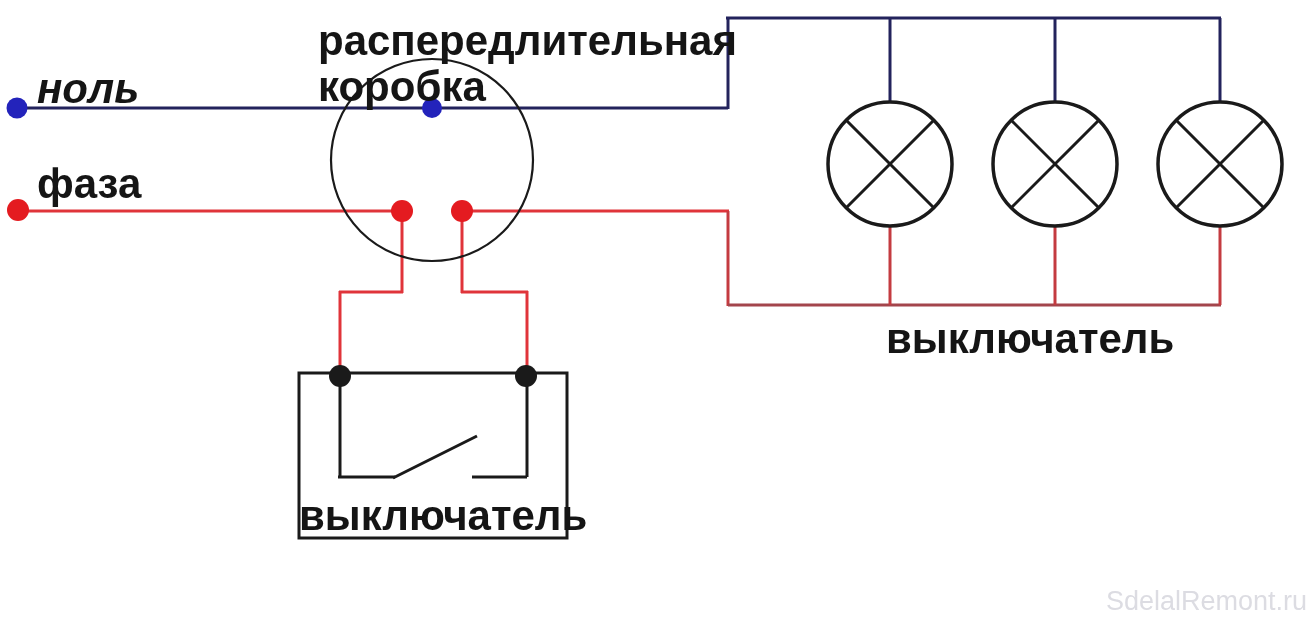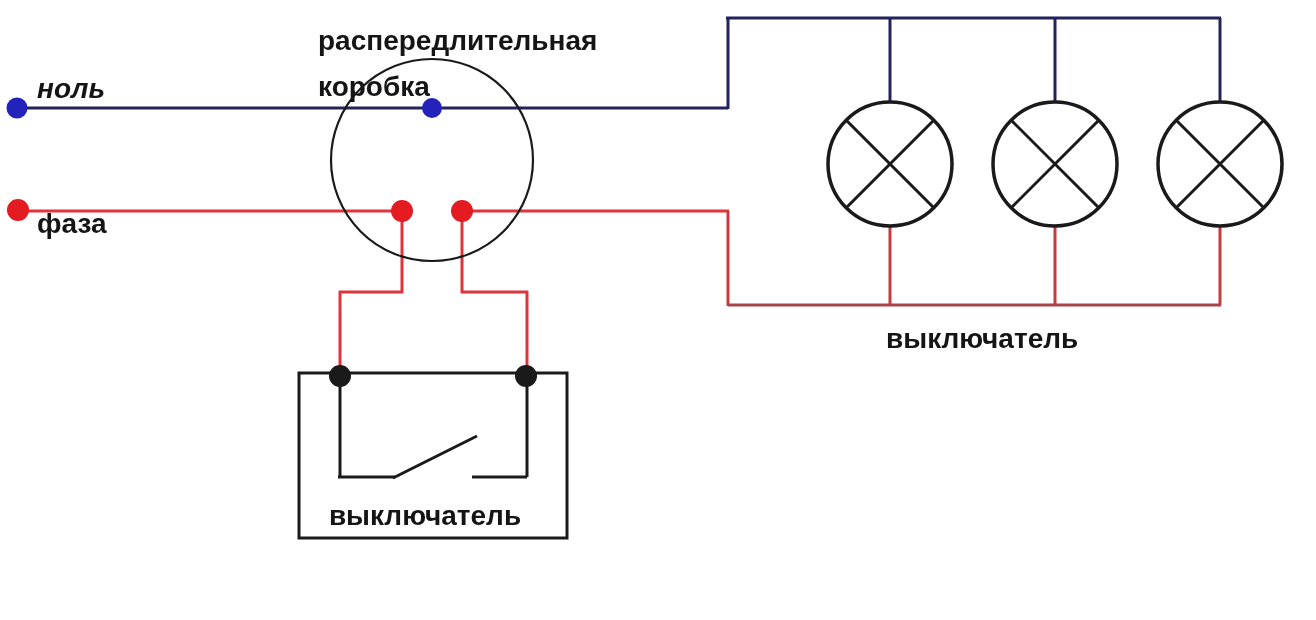--- a/index.html
+++ b/index.html
@@ -17,27 +17,27 @@
   }
   .stage svg {
     position: absolute;
     left: 0;
     top: 0;
   }
   .lbl {
     position: absolute;
     color: var(--text, #151515);
     font-weight: bold;
-    font-size: 28px;
+    font-size: 42px;
     line-height: 46px;
     white-space: pre-line;
     letter-spacing: 0px;
   }
   .lbl-neutral   { left: 37px;  top: 72px;  line-height: 33px; font-style: italic; }
-  .lbl-phase     { left: 37px;  top: 167px; line-height: 33px; margin-top: 40px; }
+  .lbl-phase     { left: 37px;  top: 167px; line-height: 33px; }
   .lbl-box       { left: 318px; top: 18px; }
   .lbl-switch    { left: 299px; top: 499px; width: 252px; text-align: center; line-height: 33px; }
   .lbl-lamps     { left: 886px; top: 322px; line-height: 33px; }
   .watermark {
     position: absolute;
     left: 1106px;
     top: 588px;
     font-size: 27px;
     line-height: 27px;
     font-weight: normal;
@@ -118,13 +118,14 @@
 
   <div class="lbl lbl-phase">фаза</div>
 
   <div class="lbl lbl-box">распередлительная
 коробка</div>
 
   <div class="lbl lbl-switch">выключатель</div>
 
   <div class="lbl lbl-lamps">выключатель</div>
 
+  <div class="watermark">SdelalRemont.ru</div>
 </div>
 
 </body></html>

